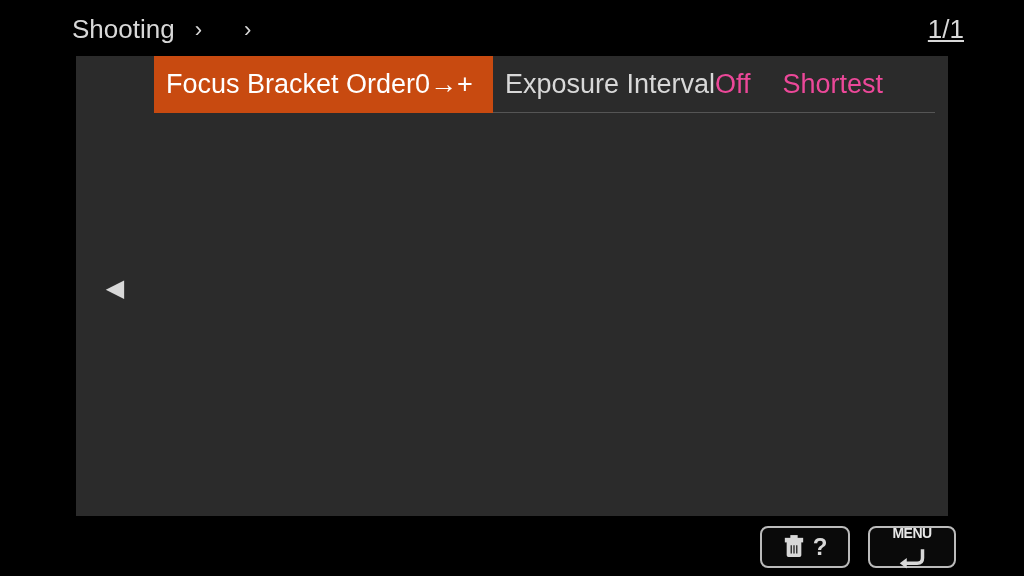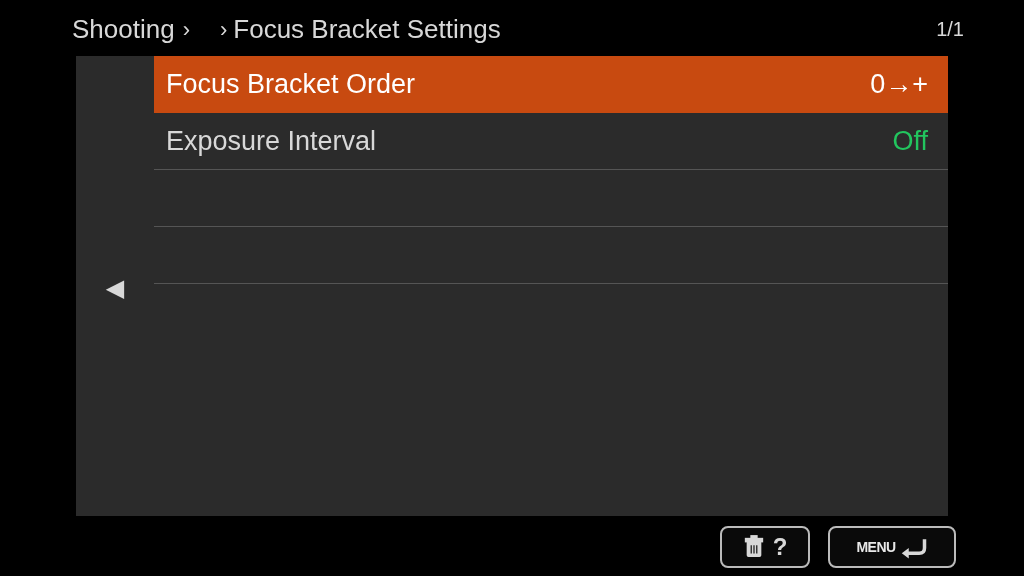--- a/index.html
+++ b/index.html
@@ -21,32 +21,33 @@
       align-items: center;
       padding: 14px 60px 8px 72px;
       font-size: 26px;
       font-weight: 400;
       color: #d8d8d8;
       justify-content: space-between;
     }
     .breadcrumb-left {
       display: flex;
       align-items: center;
-      gap: 4px;
+      gap: 16px;
     }
     .breadcrumb-left span {
       margin-right: 2px;
     }
     .breadcrumb-chevron {
       font-size: 22px;
       margin: 0 2px;
     }
     .page-indicator {
       color: #d8d8d8;
-      font-size: 20px;
+      font-size: 26px;
+      text-decoration: underline;
     }
     .main-area {
       position: absolute;
       left: 76px;
       right: 76px;
       top: 56px;
       bottom: 60px;
       background: #2b2b2b;
       display: flex;
     }
@@ -57,21 +58,21 @@
       justify-content: center;
       padding-top: 218px;
     }
     .nav-arrow-left {
       color: #d8d8d8;
       font-size: 24px;
     }
     .menu-list {
       flex: 1;
       display: flex;
-      flex-direction: column;
+      flex-direction: row;
     }
     .menu-row {
       height: 57px;
       display: flex;
       align-items: center;
       justify-content: space-between;
       padding: 0 20px 0 12px;
       border-bottom: 1px solid #555;
       font-size: 27px;
     }
@@ -83,21 +84,21 @@
       color: #ffffff;
     }
     .menu-row.selected .menu-value {
       color: #ffffff;
     }
     .menu-label {
       color: #d8d8d8;
       font-weight: 400;
     }
     .menu-value {
-      color: #22c55e;
+      color: #ec4899;
       font-weight: 400;
     }
     .footer {
       position: absolute;
       bottom: 8px;
       right: 68px;
       display: flex;
       gap: 18px;
       align-items: center;
     }
@@ -109,21 +110,22 @@
       align-items: center;
       justify-content: center;
       padding: 0 10px;
       gap: 4px;
       background: #0a0a0a;
     }
     .footer-btn.help-btn {
       width: 90px;
     }
     .footer-btn.menu-btn {
-      width: 128px;
+      width: 88px;
+      flex-direction: column;
     }
     .trash-icon {
       display: flex;
       align-items: center;
     }
     .trash-icon svg {
       width: 22px;
       height: 24px;
     }
     .question-mark {
@@ -148,39 +150,39 @@
     }
   </style>
 </head>
 <body>
 
 <div class="breadcrumb">
   <div class="breadcrumb-left">
     <span>Shooting</span>
     <span class="breadcrumb-chevron">›</span>
     <span class="breadcrumb-chevron" style="margin-left:24px;">›</span>
-    <span>Focus Bracket Settings</span>
   </div>
   <div class="page-indicator">1/1</div>
 </div>
 
 <div class="main-area">
   <div class="left-gutter">
     <div class="nav-arrow-left">◀</div>
   </div>
   <div class="menu-list">
     <div class="menu-row selected">
       <span class="menu-label">Focus Bracket Order</span>
       <span class="menu-value">0→+</span>
     </div>
     <div class="menu-row">
       <span class="menu-label">Exposure Interval</span>
       <span class="menu-value">Off</span>
     </div>
     <div class="menu-row">
+      <span class="menu-value">Shortest</span>
     </div>
     <div class="menu-row">
     </div>
   </div>
 </div>
 
 <div class="footer">
   <div class="footer-btn help-btn">
     <span class="trash-icon">
       <svg viewBox="0 0 24 26" fill="none" stroke="#d8d8d8" stroke-width="2">

